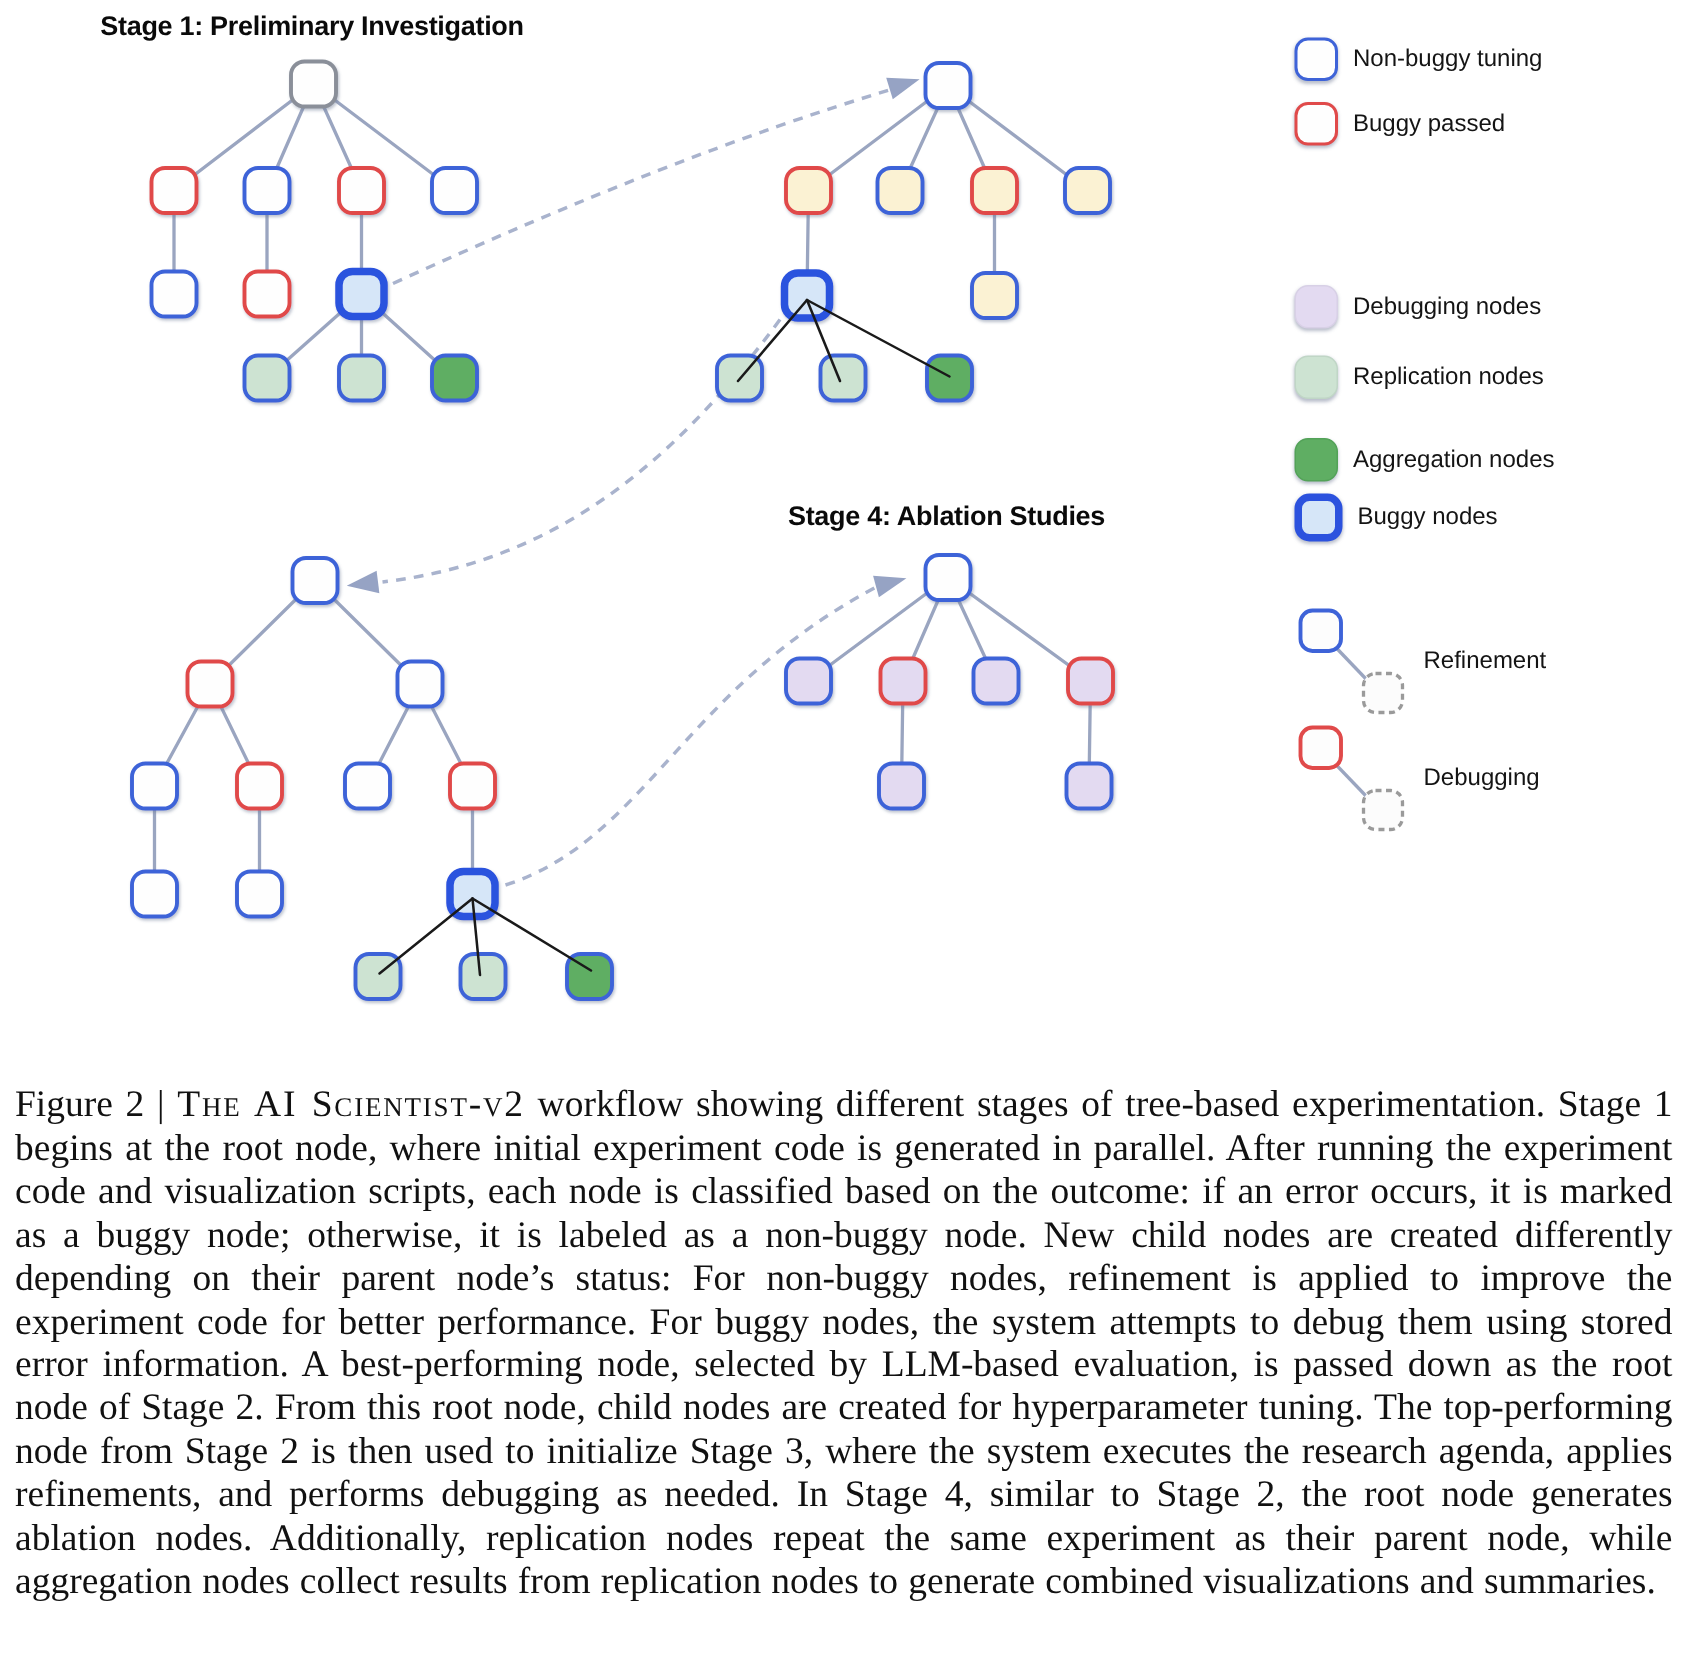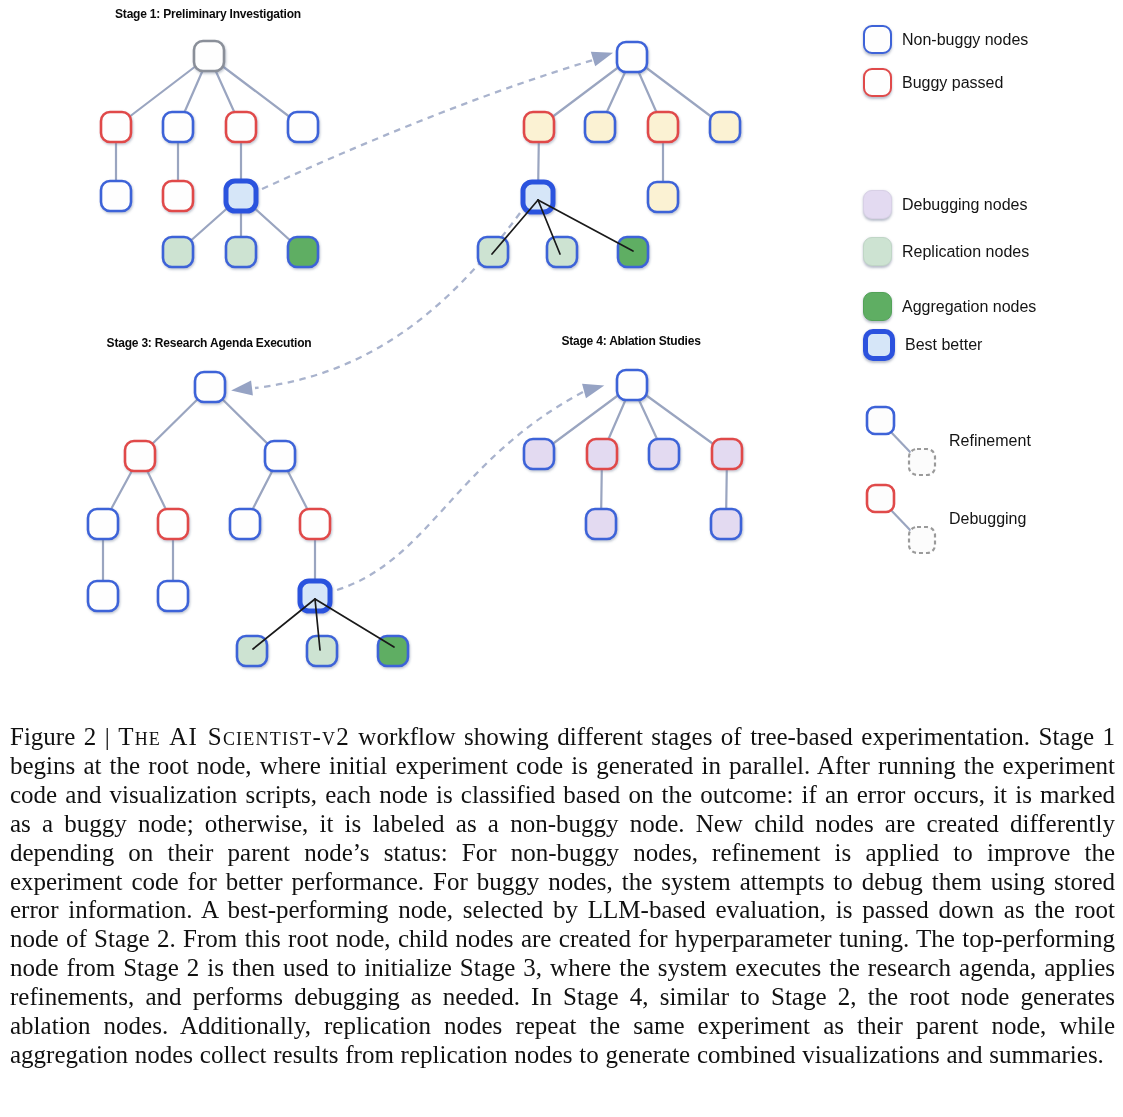--- a/index.html
+++ b/index.html
@@ -4,21 +4,21 @@
 <style>
   html,body { margin:0; padding:0; background:#ffffff; }
   .page {
     position:relative; width:1123px; height:1117px; background:#ffffff;
     font-family:"Liberation Sans", sans-serif; overflow:hidden;
   }
   
   .diagram { position:absolute; left:0; top:0; width:1123px; height:695px; }
   .stage-title {
     position:absolute; transform:translateX(-50%);
-    font-weight:bold; font-size:12px; letter-spacing:-0.2px;
+    font-weight:bold; font-size:18px; letter-spacing:-0.2px;
     color:#0a0a0a; white-space:nowrap;
   }
   svg .e  { stroke:#9AA5C0; stroke-width:2.2; fill:none; stroke-linecap:round; }
   svg .bk { stroke:#1A1A1A; stroke-width:1.7; fill:none; stroke-linecap:round; }
   svg .da { stroke:#A9B3CD; stroke-width:2.3; fill:none; stroke-dasharray:6.5 5.5; }
   svg .ah { fill:#96A3C4; stroke:none; }
   svg .nd { stroke-width:2.6; }
   svg .f-w { fill:#FEFEFE; } svg .f-c { fill:#FBF2D3; } svg .f-p { fill:#E3DAF1; }
   svg .f-g { fill:#CDE3D2; } svg .f-G { fill:#5FAE63; } svg .f-b { fill:#D6E6F8; }
   svg .s-b { stroke:#3E63D8; } svg .s-r { stroke:#E04A4A; } svg .s-g { stroke:#8A8F99; }
@@ -49,21 +49,20 @@
   .sc { font-variant:small-caps; letter-spacing:1.2px; }
 </style>
 </head>
 <body>
 
 <div class="page">
 
   <div class="diagram">
 
     <div class="stage-title" style="left:208px; top:7px;">Stage 1: Preliminary Investigation</div>
-    <div class="stage-title" style="left:209px; top:336px;">Stage 3: Research Agenda Execution</div>
     <div class="stage-title" style="left:631px; top:334px;">Stage 4: Ablation Studies</div>
 
     <svg width="1123" height="695" viewBox="0 0 1123 695">
       <defs>
         <filter id="sh" x="-40%" y="-40%" width="180%" height="180%">
           <feDropShadow dx="0.8" dy="1.4" stdDeviation="0.9" flood-color="#6B7894" flood-opacity="0.45"></feDropShadow>
         </filter>
       </defs>
 
       <g>
@@ -175,41 +174,41 @@
         <rect class="nd f-p s-r" x="712" y="439" width="30" height="30" rx="9"></rect>
         <rect class="nd f-p s-b" x="586" y="509" width="30" height="30" rx="9"></rect>
         <rect class="nd f-p s-b" x="711" y="509" width="30" height="30" rx="9"></rect>
       </g>
     </svg>
 
     
     <div class="legend">
       <div class="lg-row" style="top:25px">
         <div class="lg-node sw-nonbuggy"></div>
-        <span class="lg-label">Non-buggy nodes</span>
+        <span class="lg-label">Non-buggy tuning</span>
       </div>
       <div class="lg-row" style="top:68px">
         <div class="lg-node sw-buggy"></div>
         <span class="lg-label">Buggy passed</span>
       </div>
       <div class="lg-row" style="top:190px">
         <div class="lg-node sw-ablation"></div>
         <span class="lg-label">Debugging nodes</span>
       </div>
       <div class="lg-row" style="top:237px">
         <div class="lg-node sw-replication"></div>
         <span class="lg-label">Replication nodes</span>
       </div>
       <div class="lg-row" style="top:292px">
         <div class="lg-node sw-aggregation"></div>
         <span class="lg-label">Aggregation nodes</span>
       </div>
       <div class="lg-row" style="top:329px">
         <div class="lg-node sw-best"></div>
-        <span class="lg-label">Best better</span>
+        <span class="lg-label">Buggy nodes</span>
       </div>
 
       <div class="lg-edge" style="top:481px">
         <svg width="80" height="76" viewBox="0 0 80 76">
           <line x1="26" y1="27" x2="48" y2="50" stroke="#9AA5C0" stroke-width="2.2"></line>
           <rect x="4" y="4" width="27" height="27" rx="8" fill="#FDFDFD" stroke="#E04A4A" stroke-width="2.6"></rect>
           <rect x="46" y="46" width="26" height="26" rx="8" fill="#FCFCFC" stroke="#9A9A9A" stroke-width="2.2" stroke-dasharray="4 3"></rect>
         </svg>
         <span class="lg-label">Debugging</span>
       </div>

